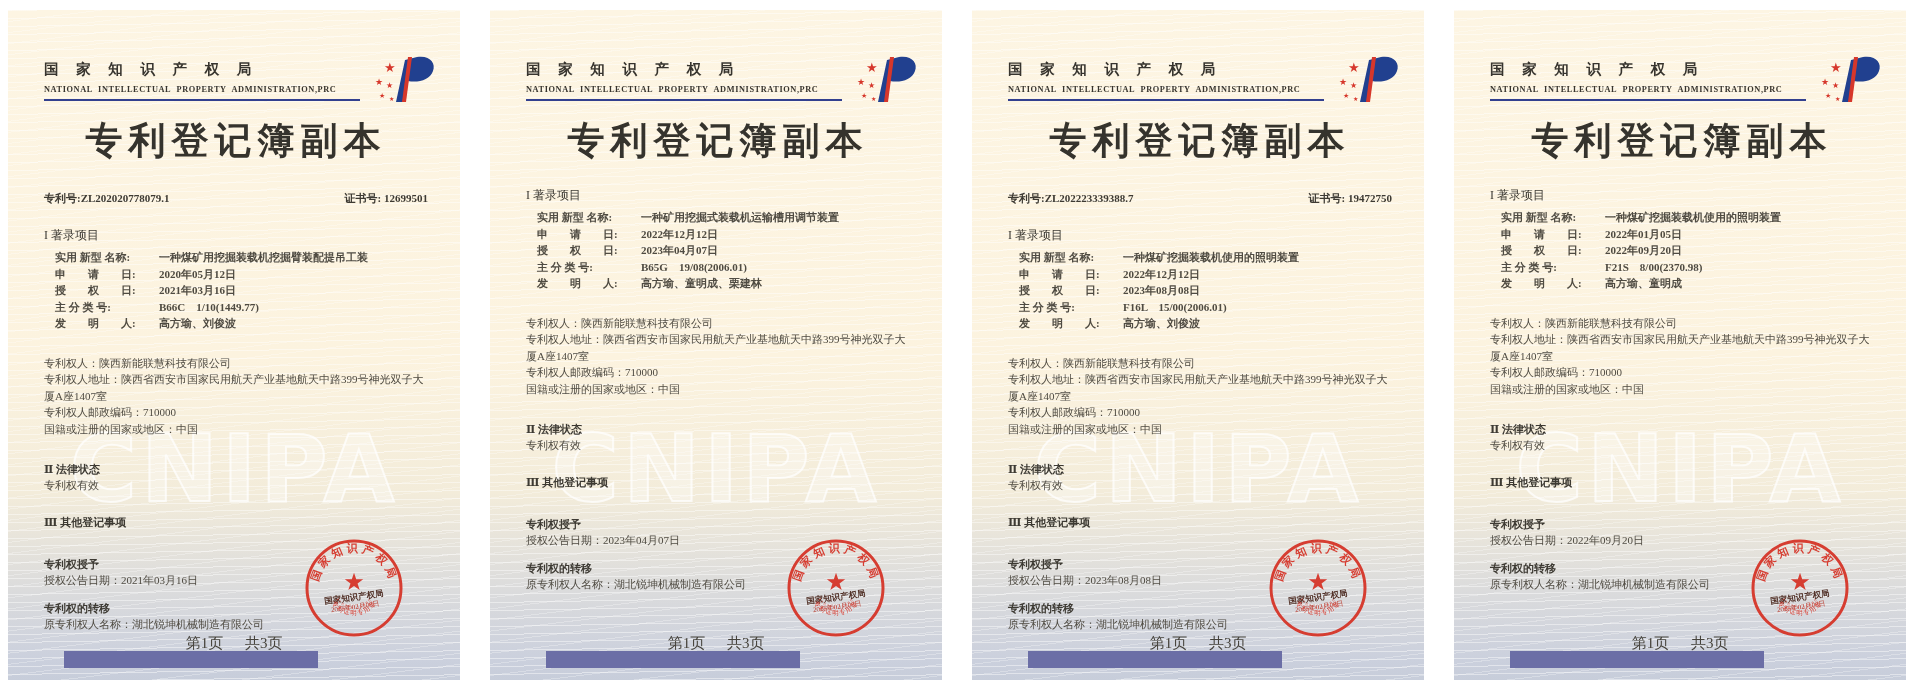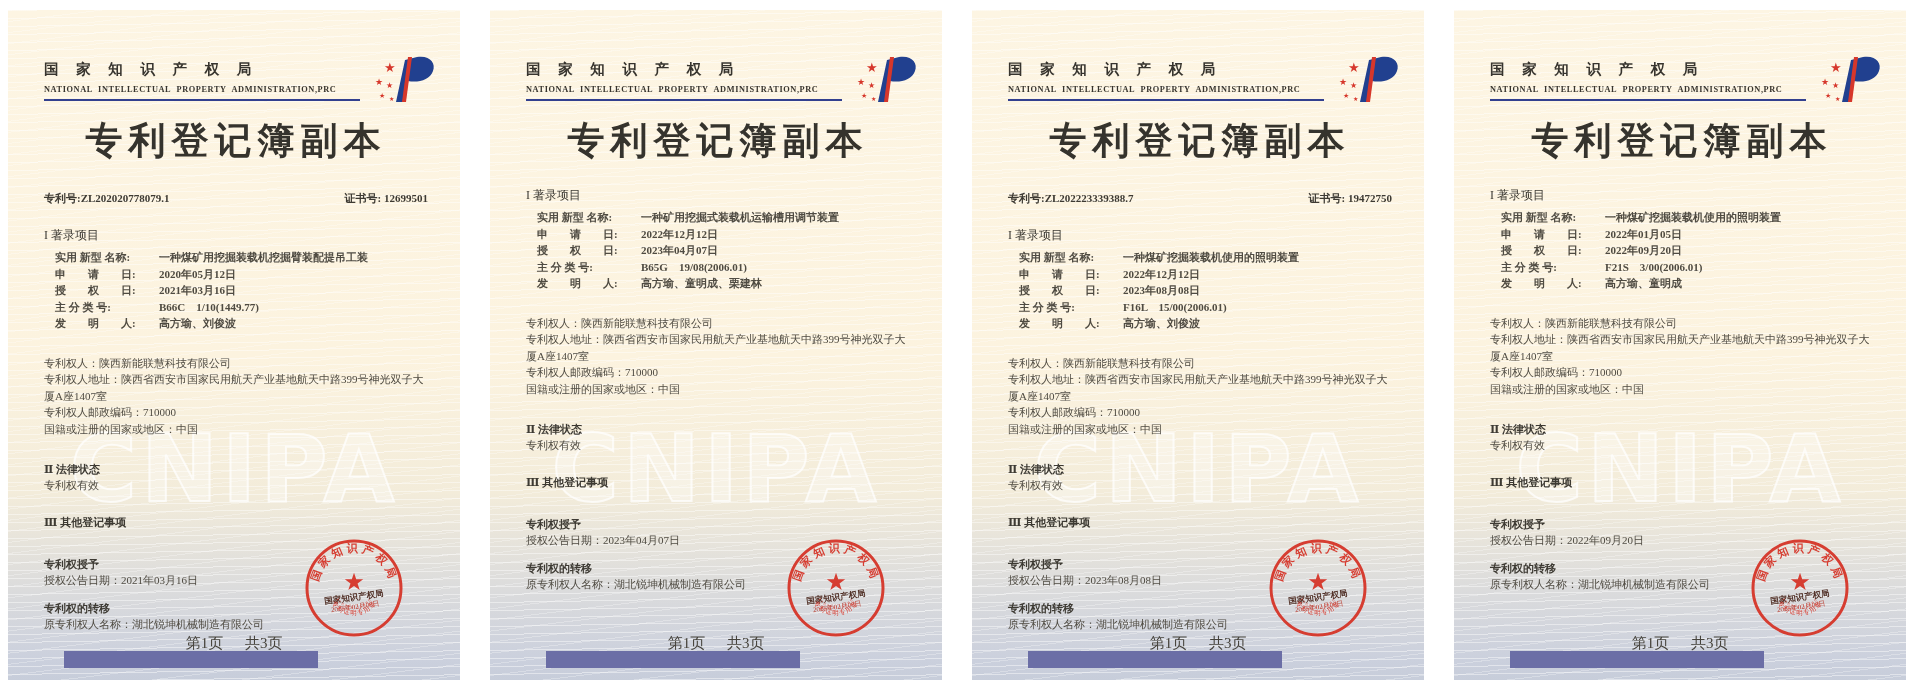--- a/index.html
+++ b/index.html
@@ -411,21 +411,21 @@
         <div class="frow">
           <span class="flabel">申　　请　　日:</span>
           <span class="fvalue">2022年01月05日</span>
         </div>
         <div class="frow">
           <span class="flabel">授　　权　　日:</span>
           <span class="fvalue">2022年09月20日</span>
         </div>
         <div class="frow">
           <span class="flabel">主 分 类 号:</span>
-          <span class="fvalue">F21S　3/00(2006.01)</span>
+          <span class="fvalue">F21S　8/00(2370.98)</span>
         </div>
         <div class="frow">
           <span class="flabel">发　　明　　人:</span>
           <span class="fvalue">高方瑜、童明成</span>
         </div>
       </div>
 
       <div class="holder">
         <div>专利权人：陕西新能联慧科技有限公司</div>
         <div>专利权人地址：陕西省西安市国家民用航天产业基地航天中路399号神光双子大厦A座1407室</div>

